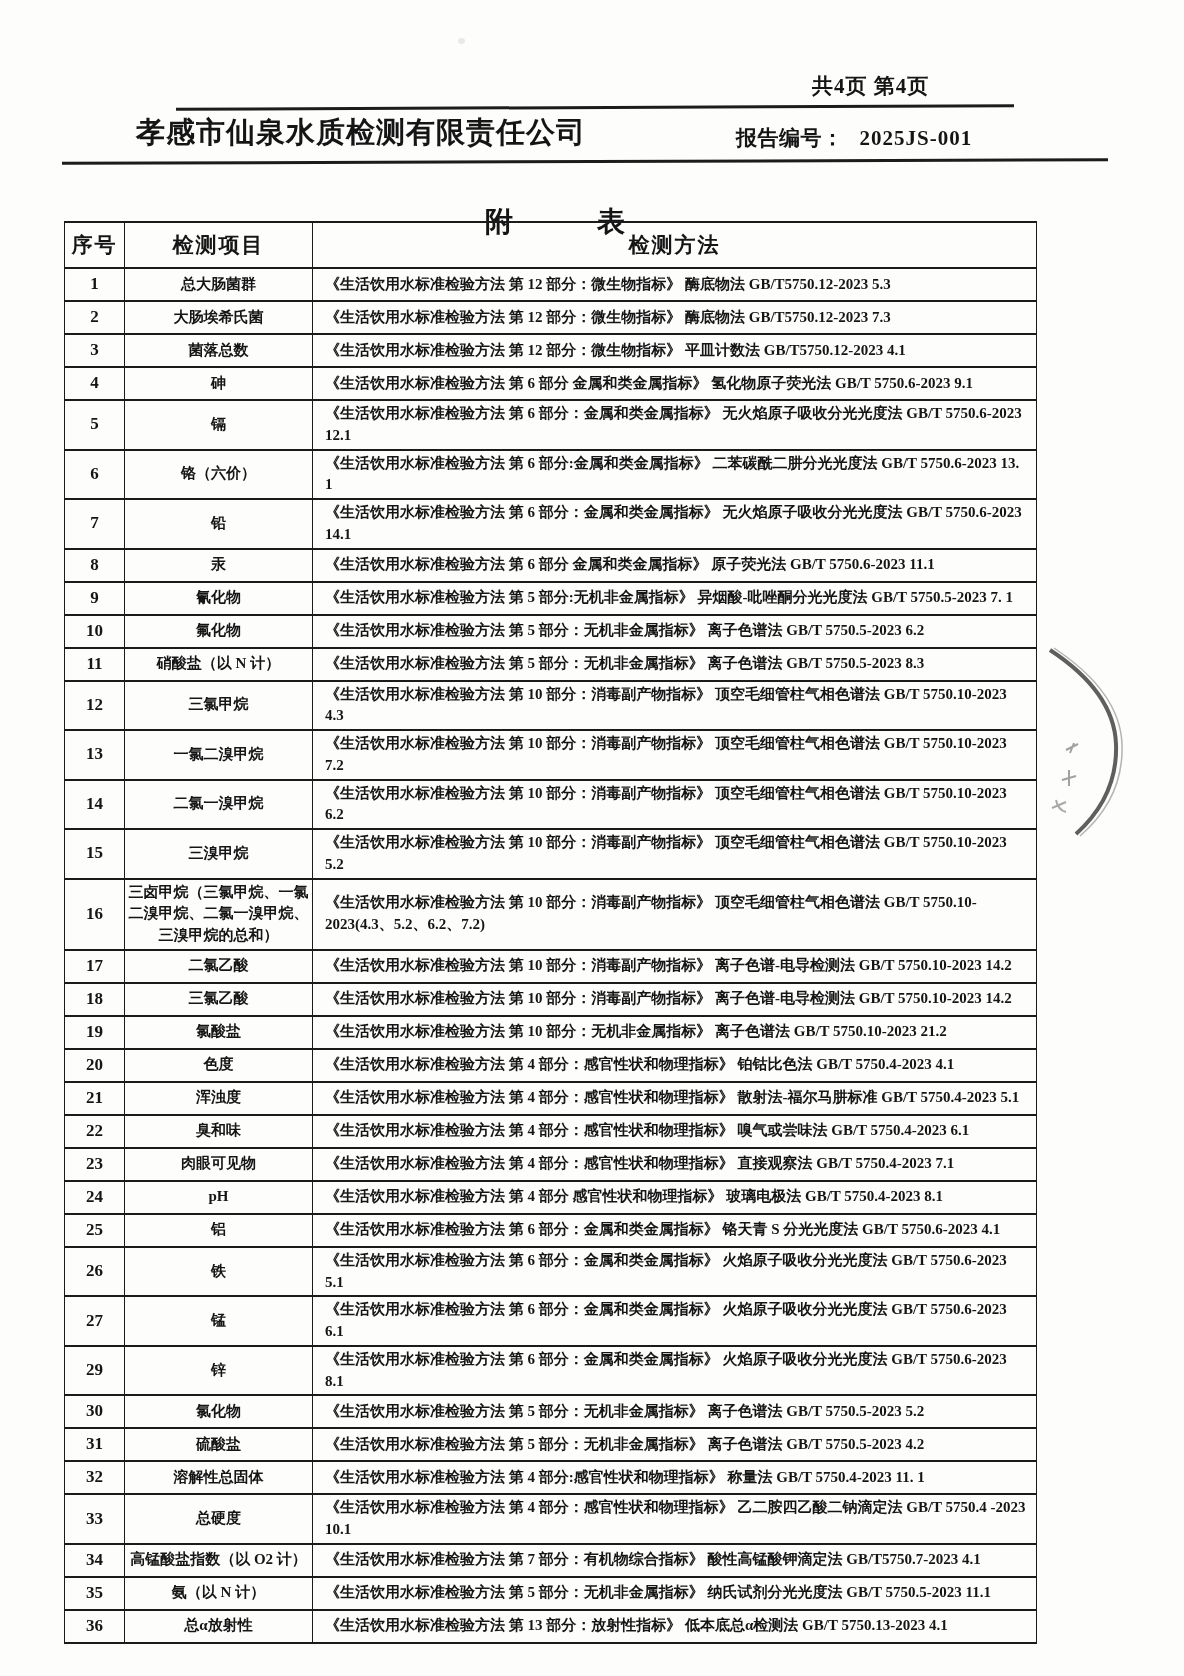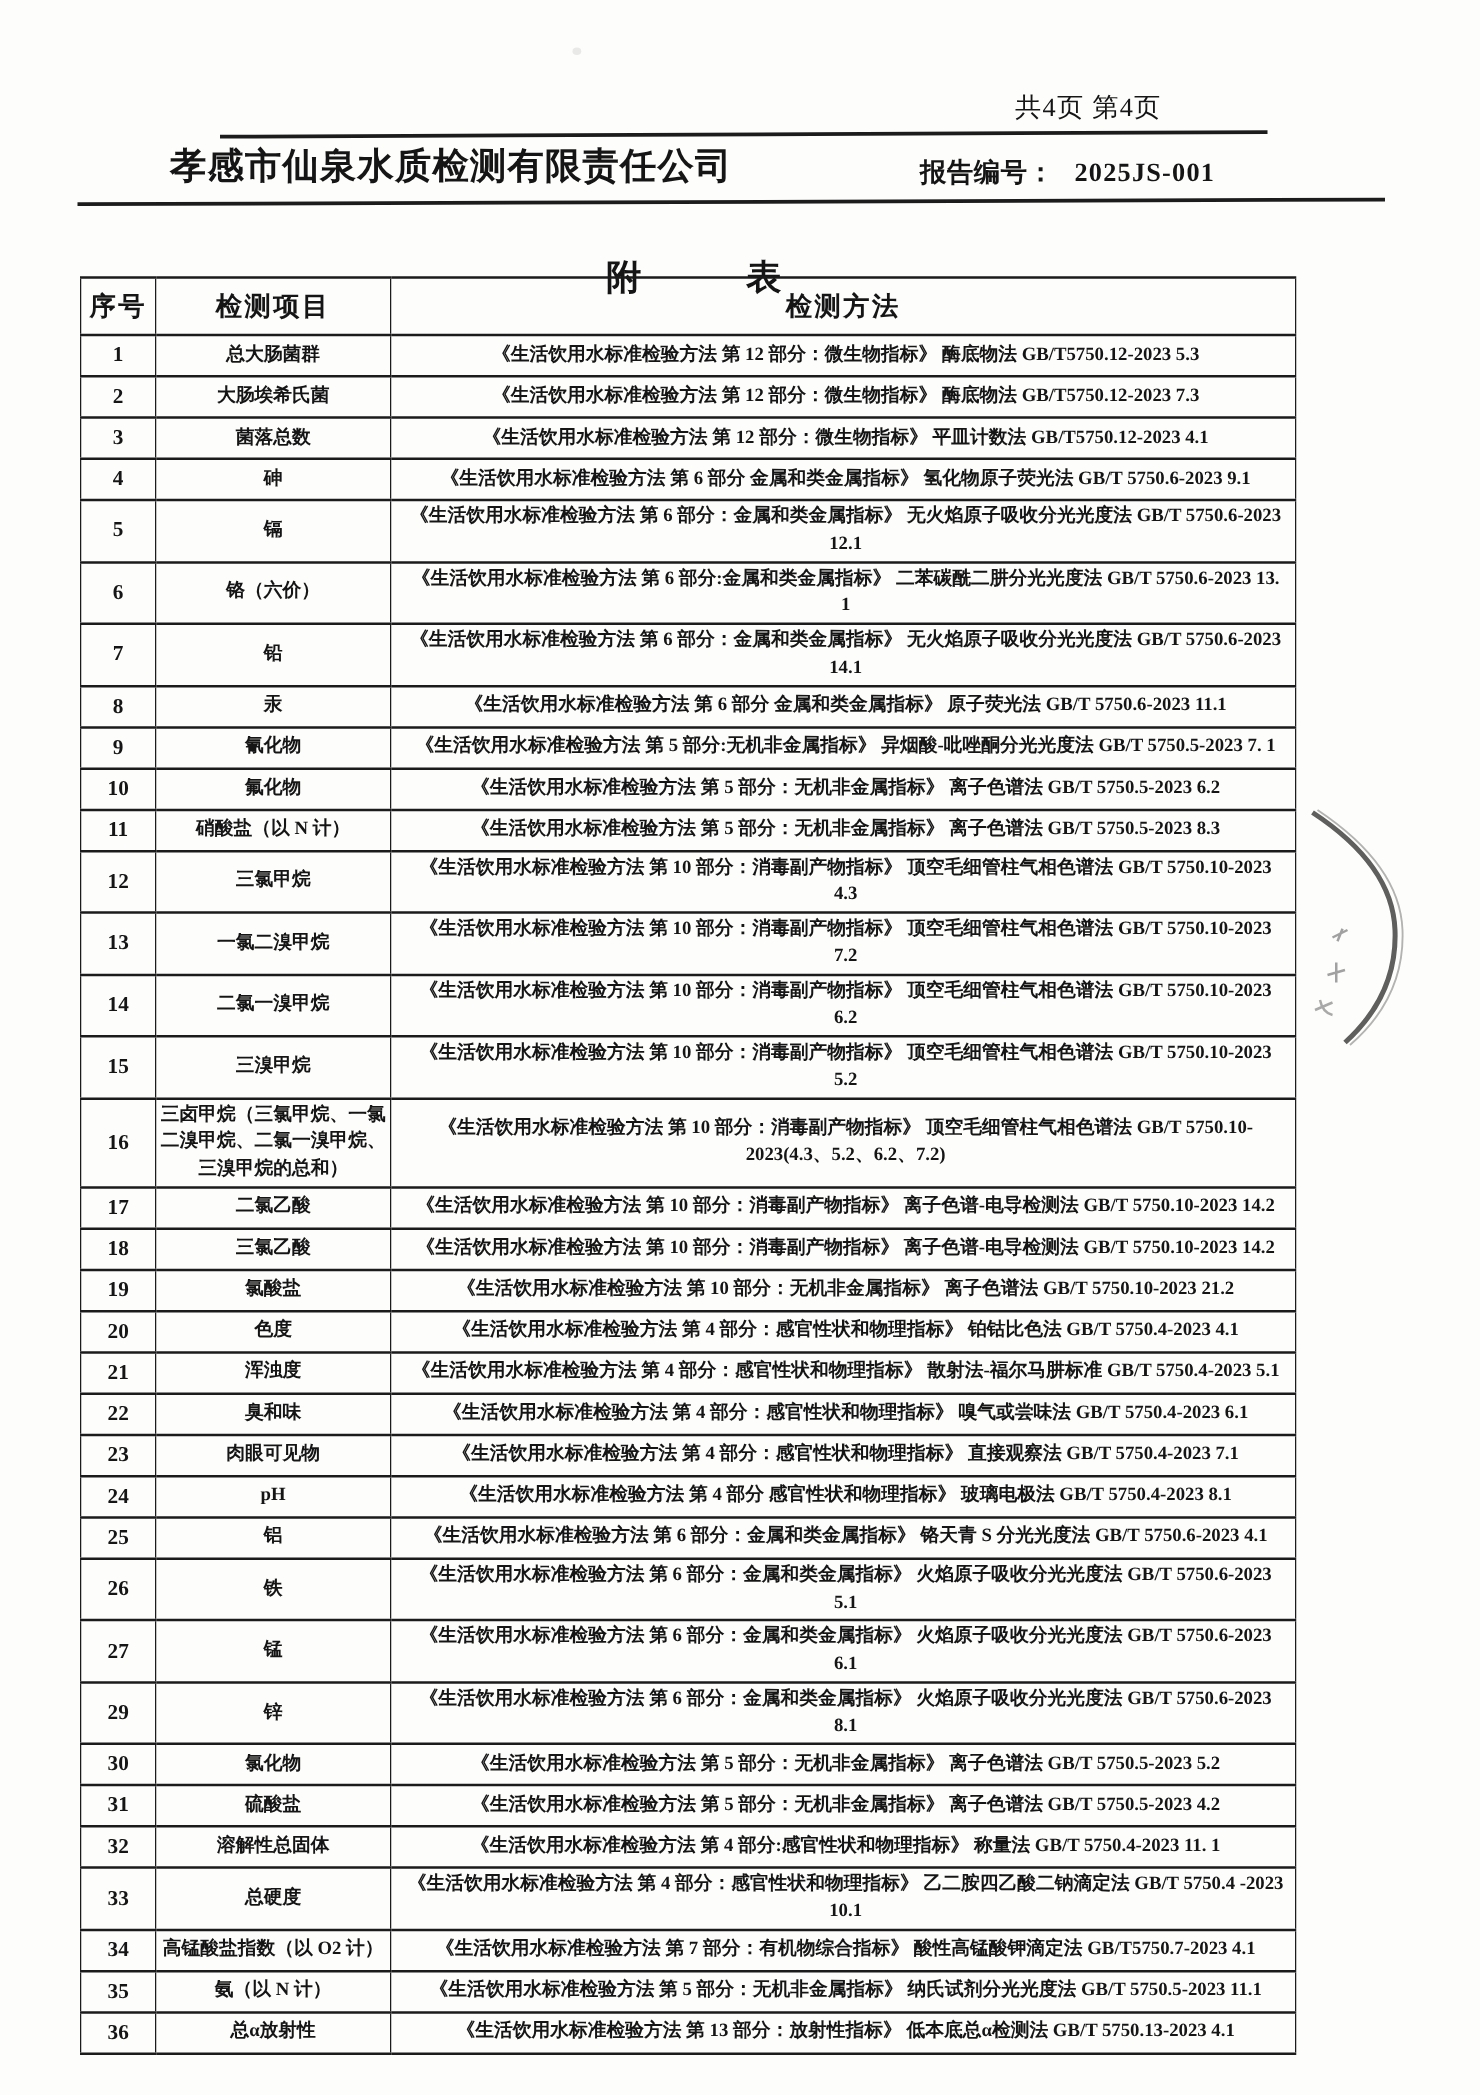--- a/index.html
+++ b/index.html
@@ -23,21 +23,21 @@
     width: 7px;
     height: 6px;
     background: #e9e9e7;
     border-radius: 50%;
   }
   .page-label {
     position: absolute;
     top: 72px;
     left: 812px;
     font-size: 21px;
-    font-weight: 400;
+    font-weight: 700;
     letter-spacing: 1px;
     white-space: pre;
   }
   .rule-top {
     position: absolute;
     top: 106px;
     left: 176px;
     width: 838px;
     height: 3px;
     background: #1c1c1c;
@@ -116,21 +116,21 @@
   table.methods td:nth-child(1) {
     text-align: center;
     font-size: 17px;
     font-family: "Liberation Serif", serif;
   }
   table.methods td:nth-child(2) {
     text-align: center;
     padding: 2px 0;
   }
   table.methods td:nth-child(3) {
-    text-align: center;
+    text-align: left;
     padding-left: 12px;
     padding-right: 8px;
   }
   .footer-note {
     position: absolute;
     top: 1688px;
     left: 0;
     width: 1110px;
     text-align: center;
     font-size: 22px;

